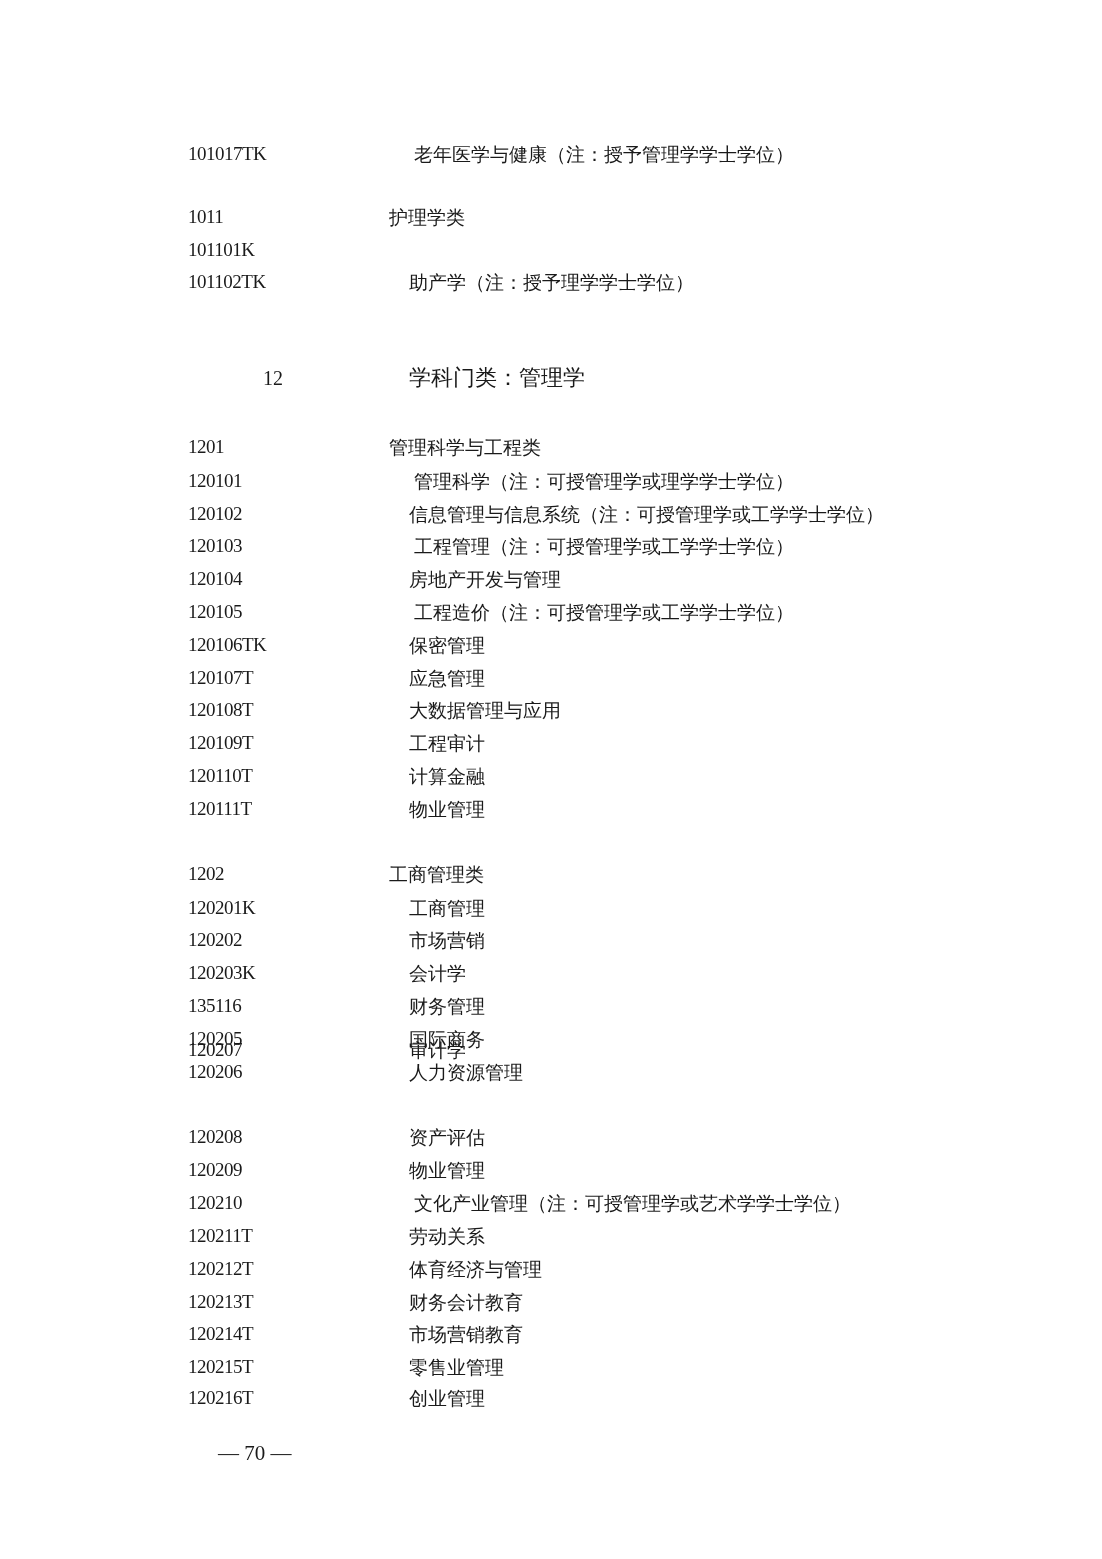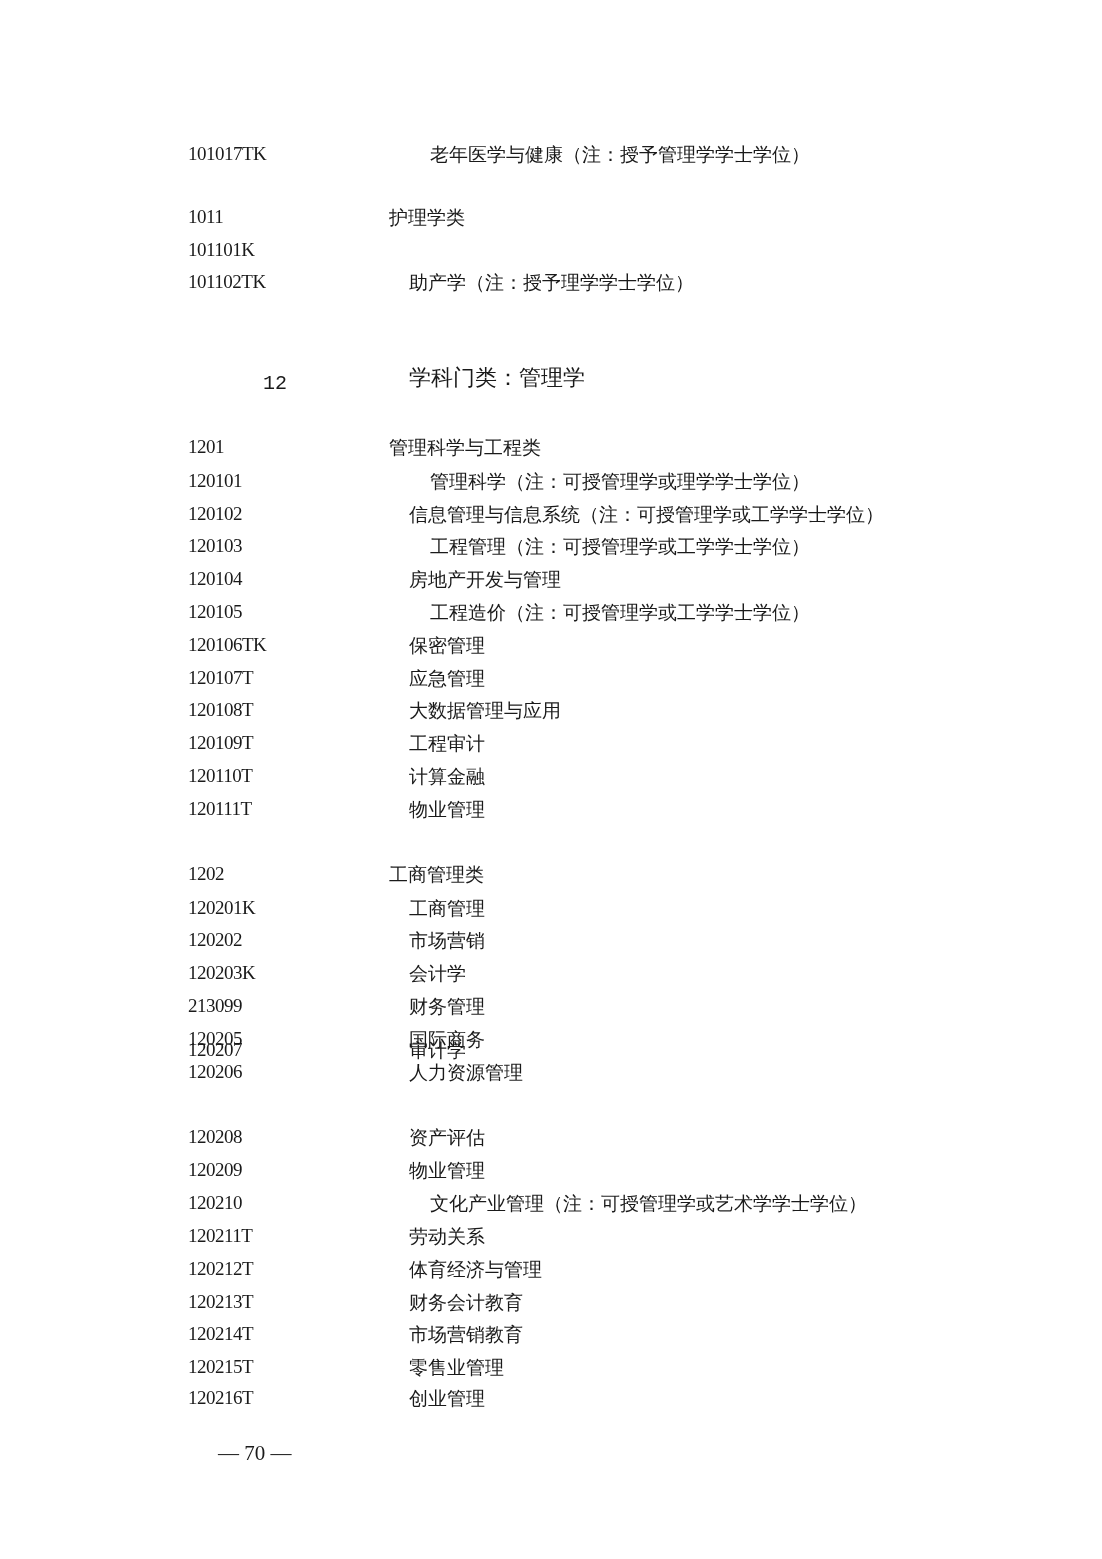--- a/index.html
+++ b/index.html
@@ -2,22 +2,22 @@
 <html><head>
   <meta charset="utf-8">
   <style>
     html, body { margin: 0; padding: 0; background: #ffffff; }
     body { width: 1102px; height: 1559px; position: relative; overflow: hidden; color: #1a1a1a; }
     .row { position: absolute; left: 0; width: 916px; height: 30px; }
     .code { position: absolute; left: 188px; font-family: "Liberation Serif", serif; font-size: 19px; letter-spacing: -0.5px; line-height: 24px; top: 2px; }
     .name { position: absolute; font-family: "DejaVu Sans", sans-serif; font-size: 19px; line-height: 28px; top: 0; white-space: nowrap; }
     .name.cat { left: 389px; }
     .name.major { left: 409px; }
-    .name.major.shift { left: 414px; margin-left: 16px; }
-    .disc-code { position: absolute; left: 263px; top: 8px; font-family: Liberation Mono, monospace; font-size: 20px; line-height: 24px; }
+    .name.major.shift { left: 414px; }
+    .disc-code { position: absolute; left: 263px; top: 2px; font-family: Liberation Serif, serif; font-size: 20px; line-height: 24px; }
     .disc-name { position: absolute; left: 409px; top: 0; font-family: "DejaVu Sans", sans-serif; font-size: 22px; line-height: 28px; white-space: nowrap; }
     .page-num { position: absolute; top: 1440px; left: 210px; font-family: "Liberation Serif", serif; font-size: 21px; line-height: 26px; white-space: nowrap; margin-left: 8px; }
   </style>
 </head>
 <body>
 
 <div class="row" style="top:140px">
   <span class="code">101017TK</span>
   <span class="name major shift">老年医学与健康（注：授予管理学学士学位）</span>
 </div>
@@ -98,21 +98,21 @@
 </div>
 <div class="row" style="top:926px">
   <span class="code">120202</span>
   <span class="name major">市场营销</span>
 </div>
 <div class="row" style="top:959px">
   <span class="code">120203K</span>
   <span class="name major">会计学</span>
 </div>
 <div class="row" style="top:992px">
-  <span class="code">213099</span>
+  <span class="code">135116</span>
   <span class="name major">财务管理</span>
 </div>
 <div class="row" style="top:1025px">
   <span class="code">120205</span>
   <span class="name major">国际商务</span>
 </div>
 <div class="row" style="top:1058px">
   <span class="code">120206</span>
   <span class="name major">人力资源管理</span>
 </div>

